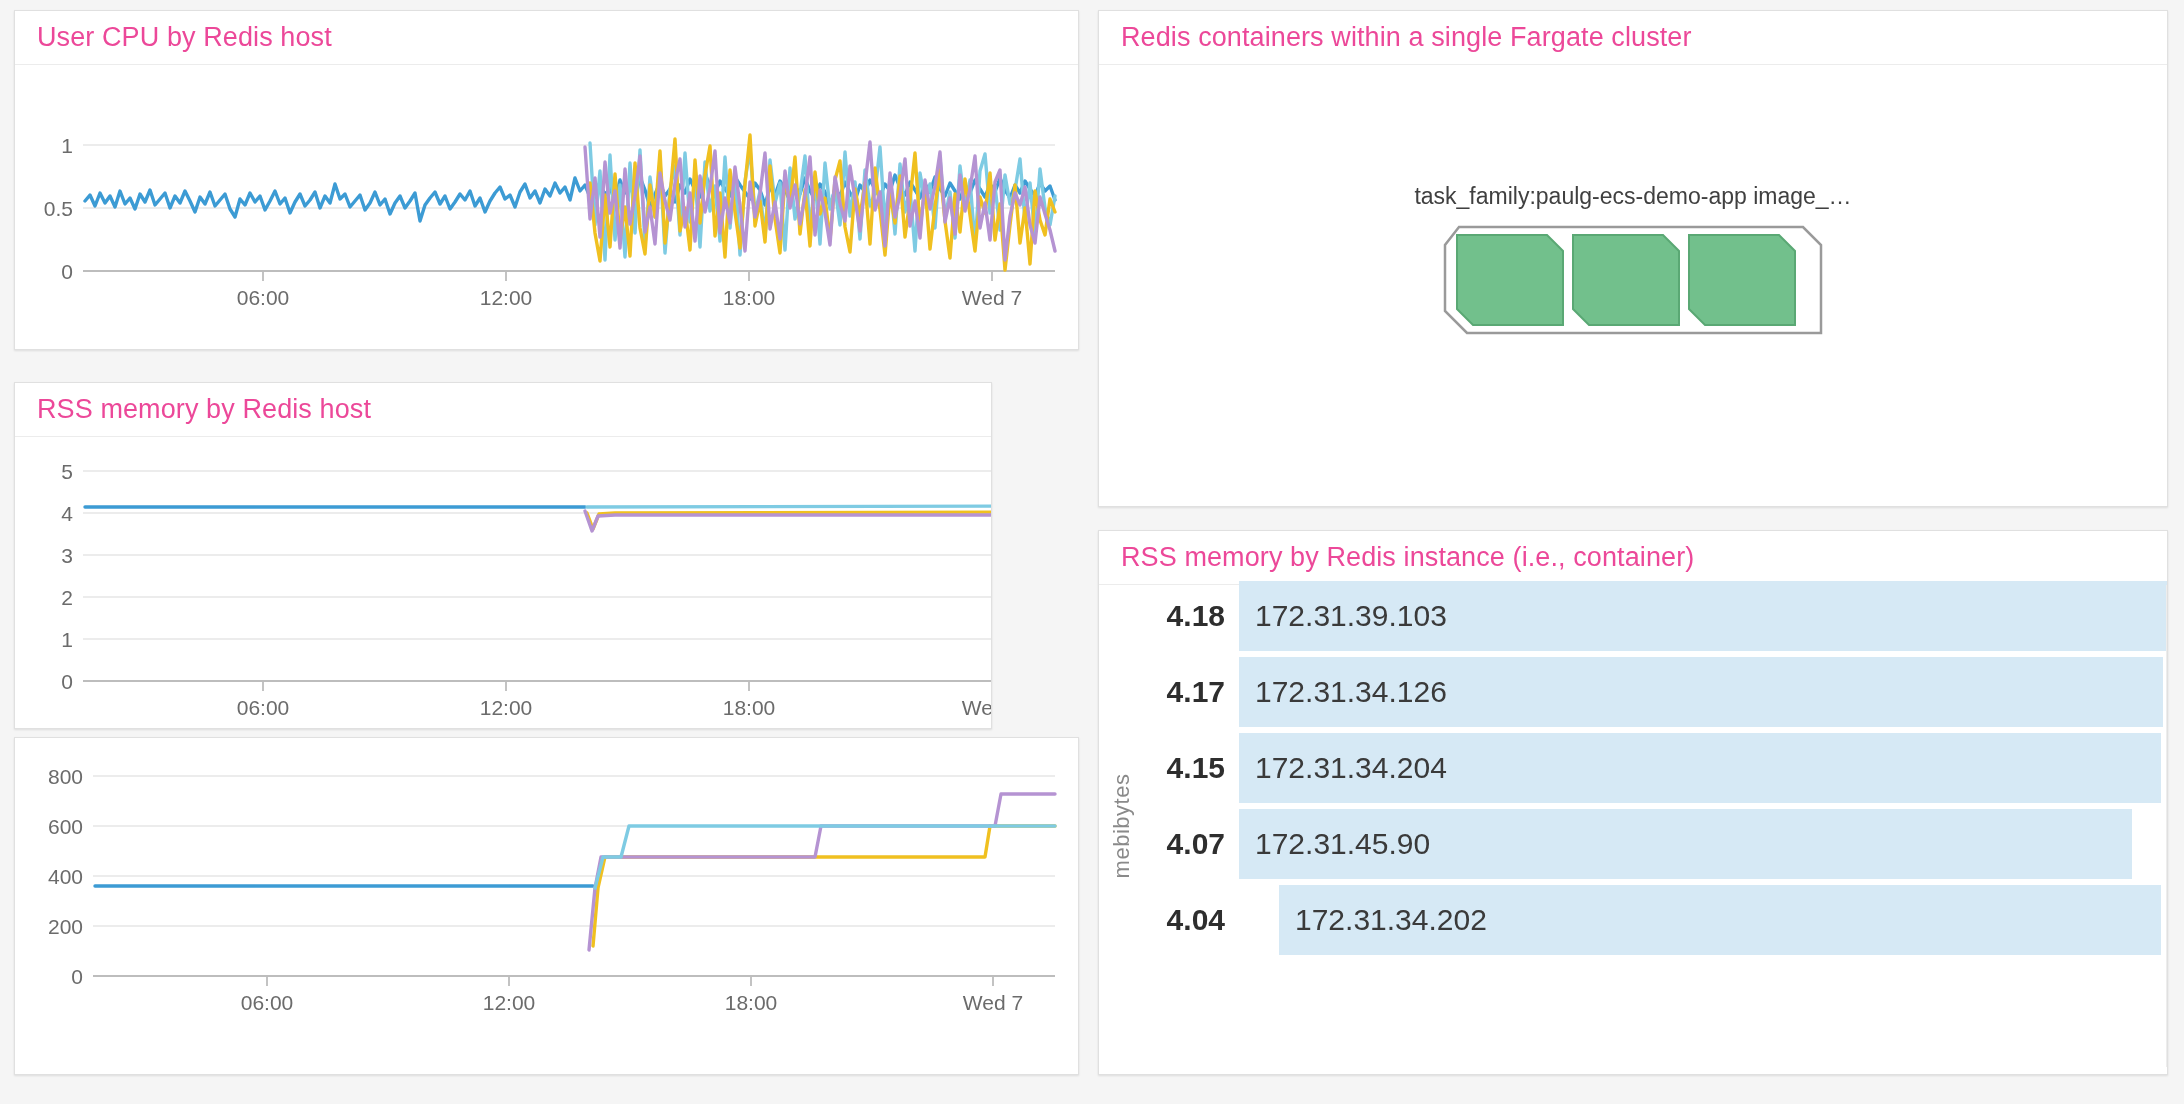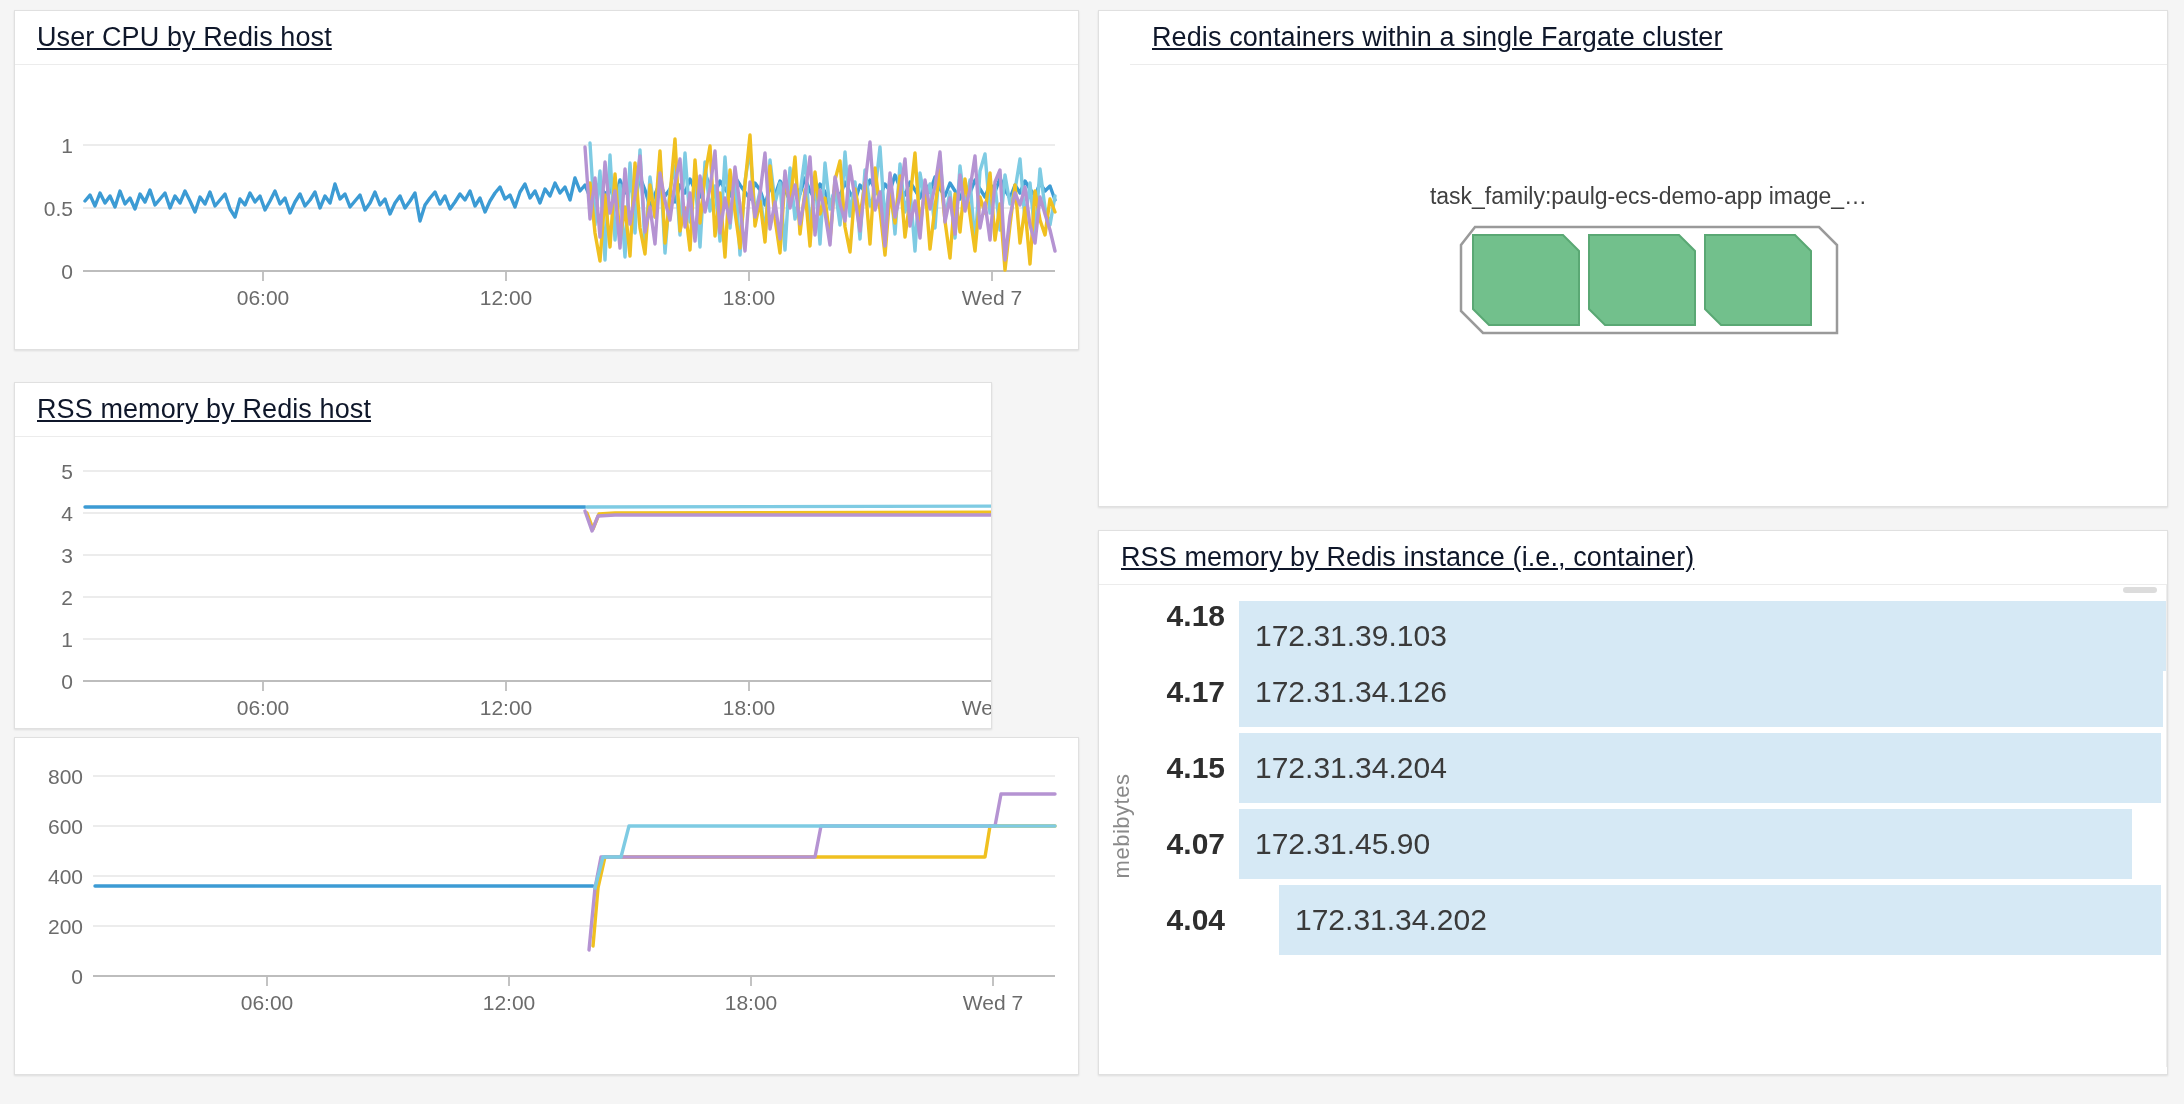--- a/index.html
+++ b/index.html
@@ -17,36 +17,35 @@
   }
   .panel {
     position: absolute;
     background: #ffffff;
     border: 1px solid #e0e0e0;
     box-shadow: 0 1px 2px rgba(0,0,0,0.10);
     overflow: hidden;
   }
   .panel-title {
     font-size: 27px;
-    color: #0f172a;
+    color: #ec4899;
     padding: 11px 0 11px 22px;
     border-bottom: 1px solid #ececec;
     white-space: nowrap;
     letter-spacing: .1px;
-    text-decoration: underline;
   }
   .panel-body { position: relative; width: 100%; }
 
   
   #p-cpu   { left: 14px;  top: 10px;  width: 1065px; height: 340px; }
   #p-rss   { left: 14px;  top: 382px; width: 978px; height: 347px; }
   #p-cc    { left: 14px;  top: 737px; width: 1065px; height: 338px; }
 
   
-  #p-farg  { left: 1098px; top: 10px;  width: 1070px; height: 497px; padding-left: 31px; }
+  #p-farg  { left: 1098px; top: 10px;  width: 1070px; height: 497px; }
   #p-inst  { left: 1098px; top: 530px; width: 1070px; height: 545px; }
 
   
   .chart { display: block; }
   .tick-label { font-size: 21px; fill: #6b6b6b; font-family: "Liberation Sans", sans-serif; }
   .tick-label.y { text-anchor: end; }
   .tick-label.x { text-anchor: middle; }
   .gridline { stroke: #e6e6e6; stroke-width: 1.6; }
   .axisline { stroke: #bdbdbd; stroke-width: 1.8; }
   .tickmark { stroke: #bdbdbd; stroke-width: 1.8; }
@@ -239,21 +238,21 @@
 
   <div class="panel" id="p-inst">
     <div class="panel-title">RSS memory by Redis instance (i.e., container)</div>
     <div class="panel-body inst-area">
       <div class="ylabel-vert">mebibytes</div>
       <div class="scroll-nub"></div>
       <div class="bar-rows" id="bar-rows">
           <div class="bar-row">
             <div class="bar-value">4.18</div>
             <div class="bar-track">
-              <div class="bar-fill" style="width: 100%; background: rgb(214, 233, 245); margin-top: 20px;">
+              <div class="bar-fill" style="width: 100%; background: rgb(214, 233, 245);">
                 <span class="bar-name">172.31.39.103</span>
               </div>
             </div>
           </div>
           <div class="bar-row">
             <div class="bar-value">4.17</div>
             <div class="bar-track">
               <div class="bar-fill" style="width: 99.6%; background: rgb(214, 233, 245);">
                 <span class="bar-name">172.31.34.126</span>
               </div>

